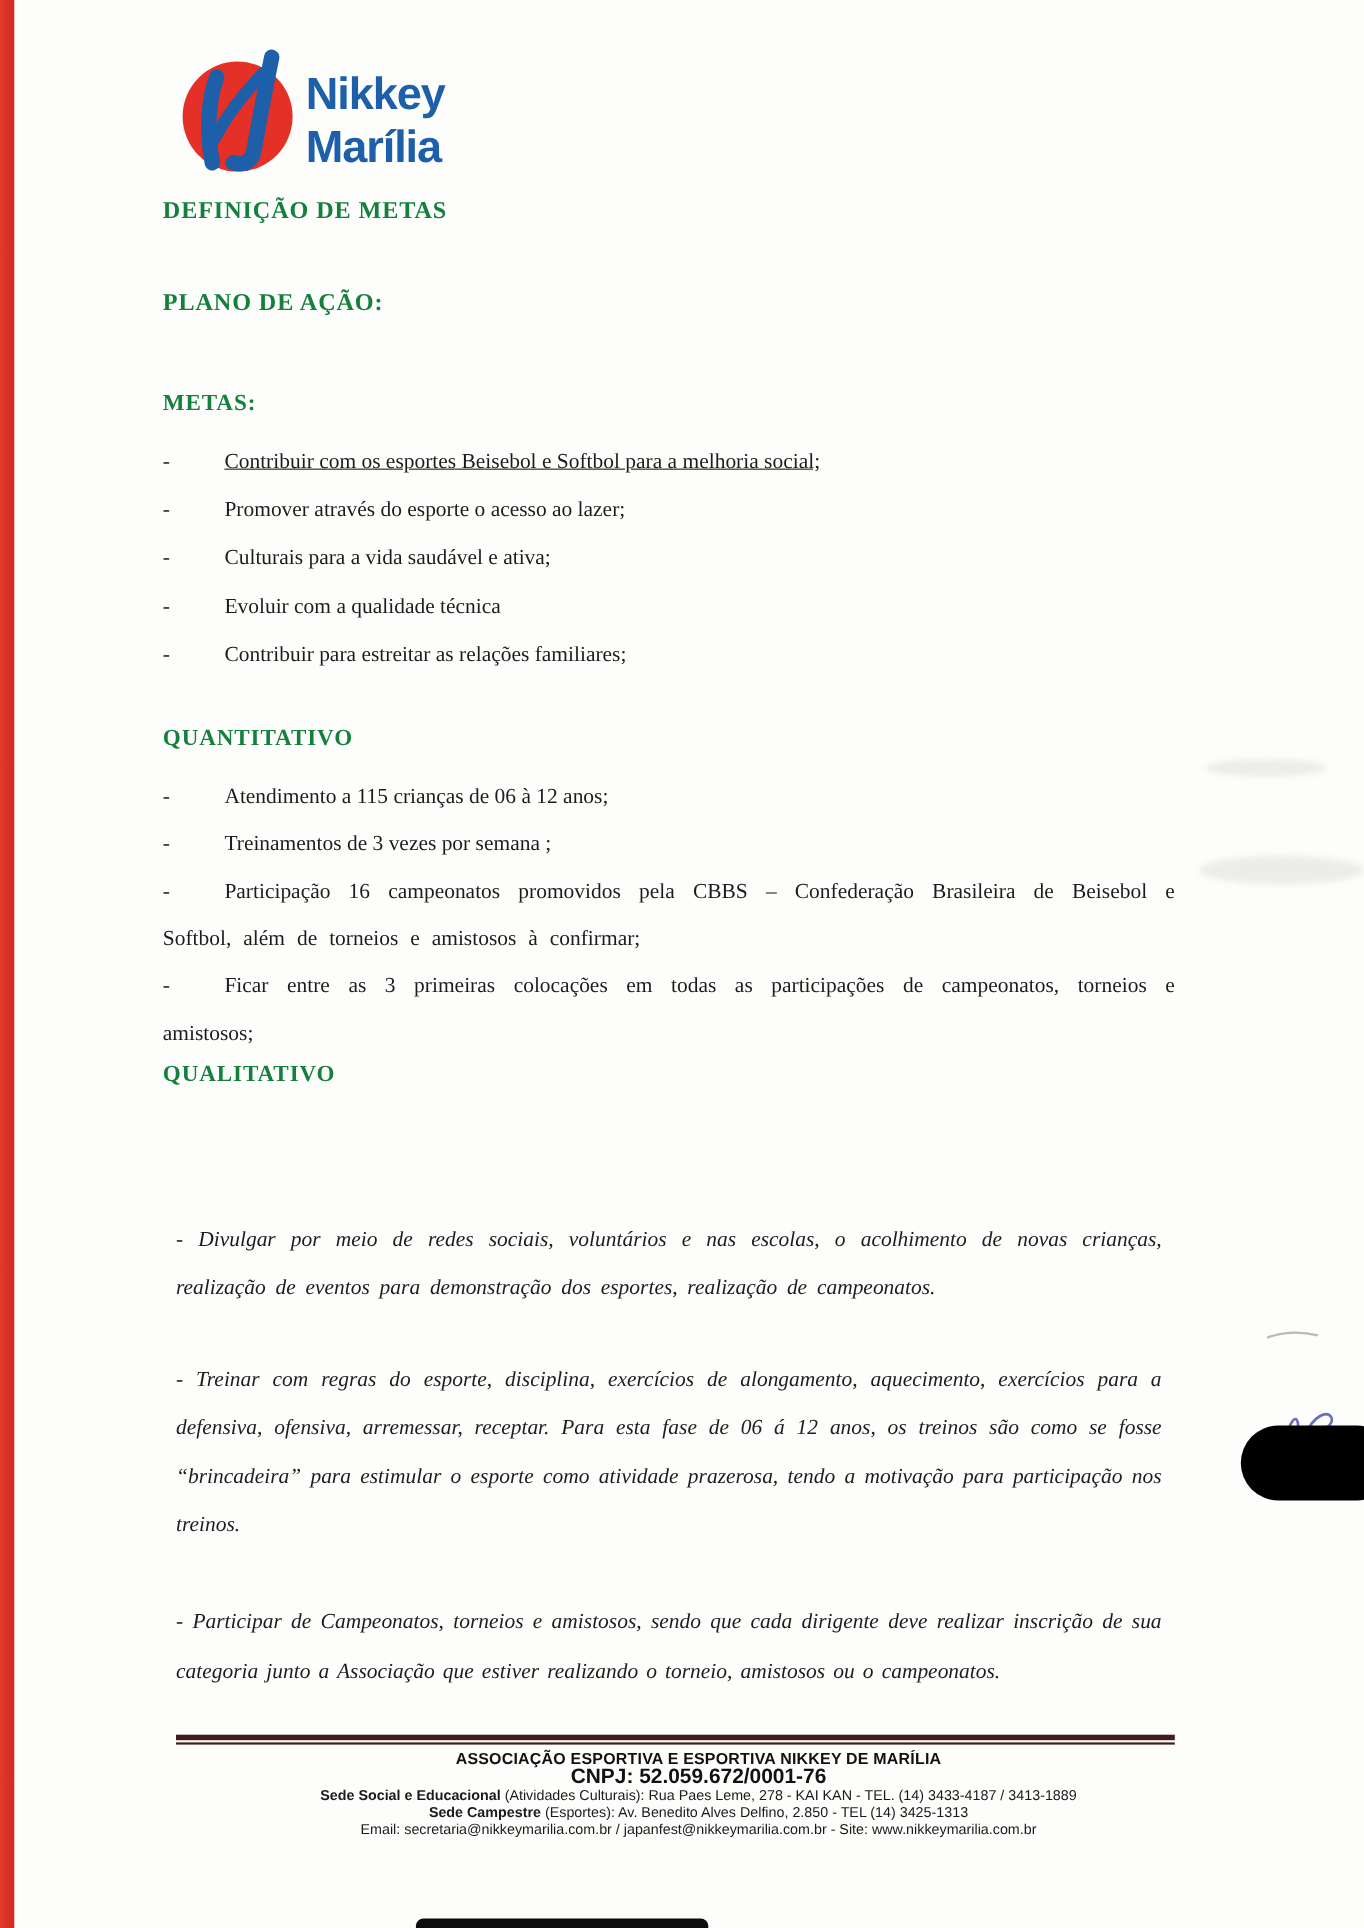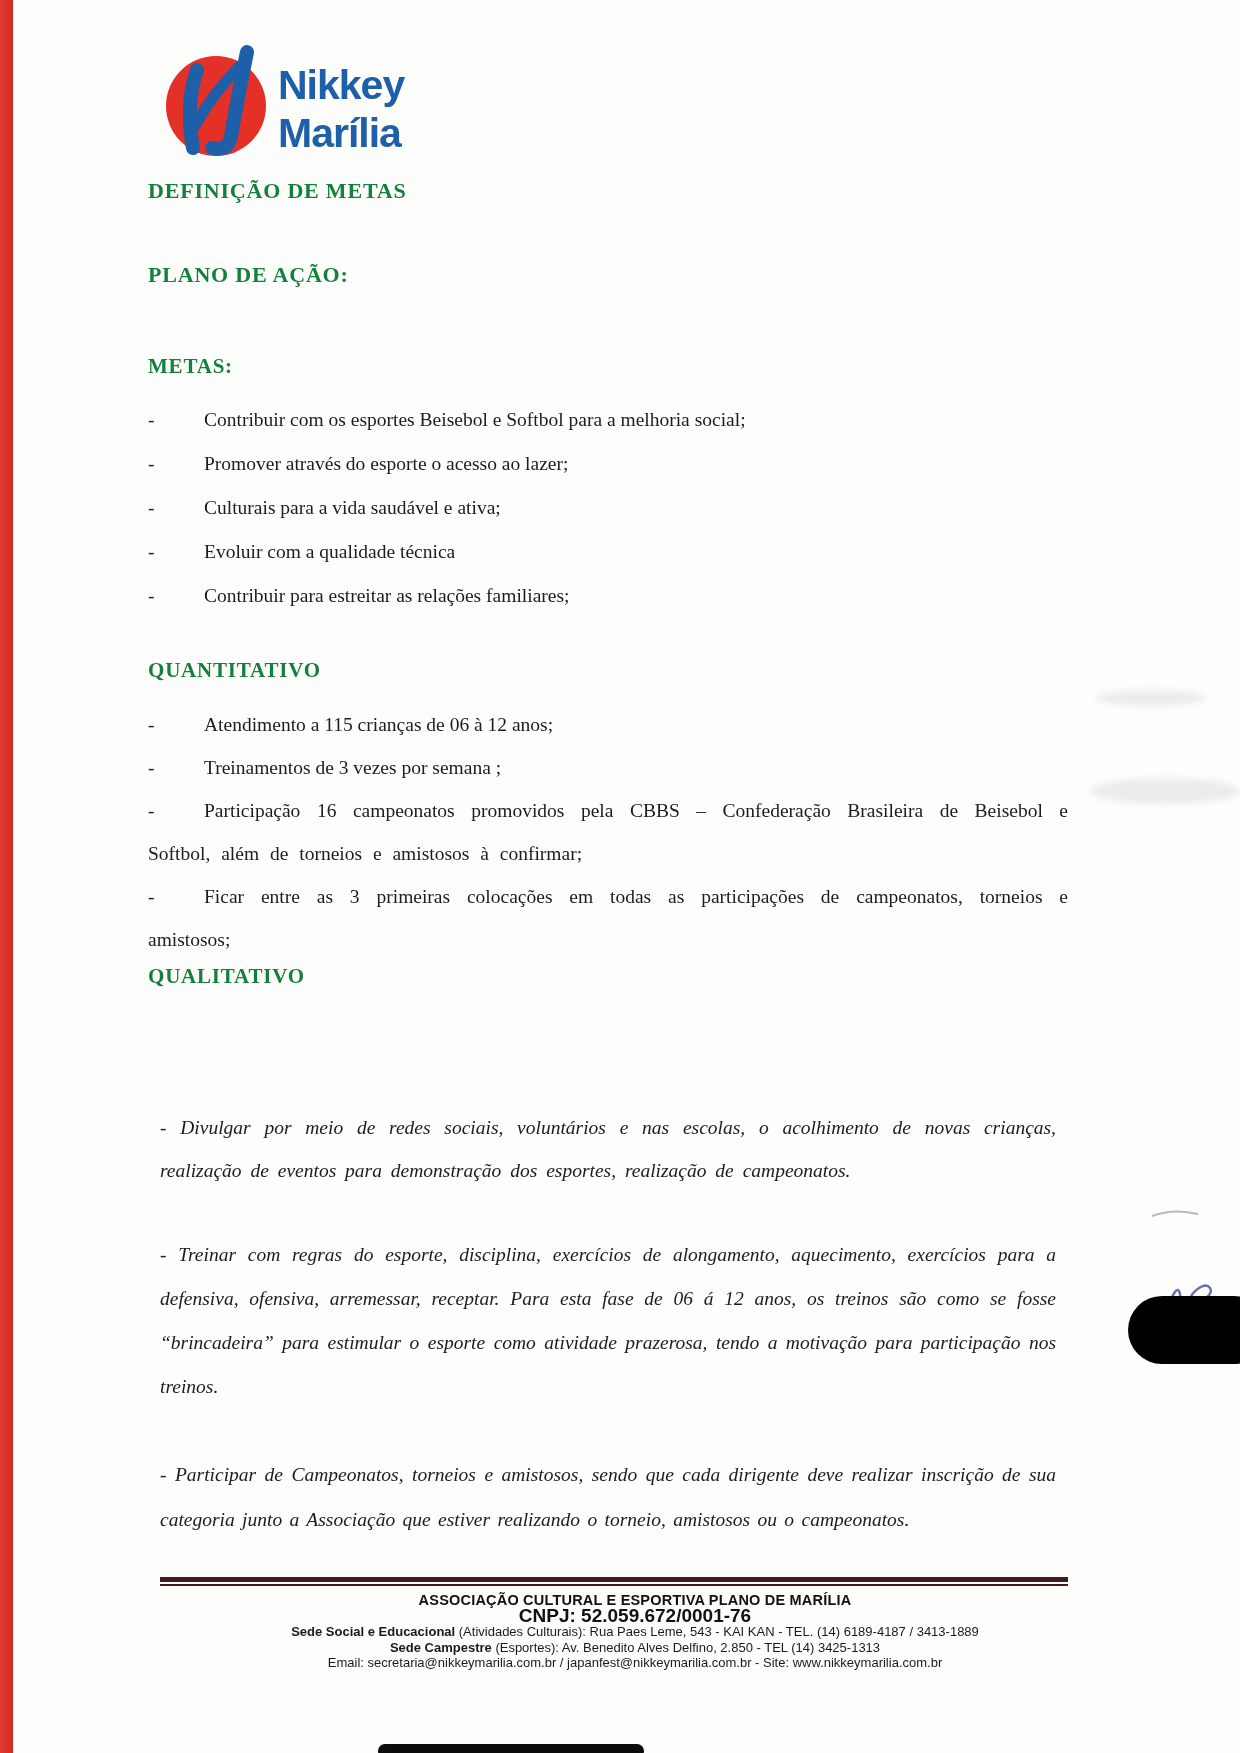--- a/index.html
+++ b/index.html
@@ -61,21 +61,21 @@
       <text x="128" y="55" font-family="Liberation Sans, sans-serif" font-size="41" font-weight="bold" fill="#1d5fa8" letter-spacing="-1">Nikkey</text>
       <text x="128" y="103" font-family="Liberation Sans, sans-serif" font-size="41" font-weight="bold" fill="#1d5fa8" letter-spacing="-1">Marília</text>
     </svg>
   </div>
 
   <div class="h-bold" style="top:178px;">DEFINIÇÃO DE METAS</div>
   <div class="h-bold" style="top:262px;">PLANO DE AÇÃO:</div>
   <div class="h-bold" style="top:354px;font-size:21px;">METAS:</div>
 
   <div class="block" style="top:398px;">
-    <p class="item" style="line-height:44px;"><span class="dash">-</span><span class="gap"></span><span>Contribuir com os esportes Beisebol e Softbol para a melhoria social;</span></p>
+    <p class="item" style="line-height:44px;text-decoration:underline;"><span class="dash">-</span><span class="gap"></span><span>Contribuir com os esportes Beisebol e Softbol para a melhoria social;</span></p>
     <p class="item" style="line-height:44px;"><span class="dash">-</span><span class="gap"></span><span>Promover através do esporte o acesso ao lazer;</span></p>
     <p class="item" style="line-height:44px;"><span class="dash">-</span><span class="gap"></span><span>Culturais para a vida saudável e ativa;</span></p>
     <p class="item" style="line-height:44px;"><span class="dash">-</span><span class="gap"></span><span>Evoluir com a qualidade técnica</span></p>
     <p class="item" style="line-height:44px;"><span class="dash">-</span><span class="gap"></span><span>Contribuir para estreitar as relações familiares;</span></p>
   </div>
 
   <div class="h-bold" style="top:658px;font-size:21px;">QUANTITATIVO</div>
 
   <div class="block" style="top:703px;">
     <p class="item"><span class="dash">-</span><span class="gap"></span><span>Atendimento a 115 crianças de 06 à 12 anos;</span></p>
@@ -99,22 +99,22 @@
   <svg class="pencil-mark" width="60" height="20" viewBox="0 0 60 20">
     <path d="M6,12 Q28,4 52,10" fill="none" stroke="rgba(60,60,60,0.35)" stroke-width="2"></path>
   </svg>
   <svg class="pen-mark" width="70" height="46" viewBox="0 0 70 46">
     <path d="M10,38 C14,22 20,12 22,22 C23,30 20,38 18,42 M30,30 C36,16 48,10 52,16 C55,21 48,28 44,26 M54,30 l1,6" fill="none" stroke="#676fb6" stroke-width="2.4" stroke-linecap="round"></path>
   </svg>
   <div class="redaction"></div>
 
   <div class="foot-rule"></div>
   <div class="footer">
-    <div class="f-org">ASSOCIAÇÃO CULTURAL E ESPORTIVA PLANO DE MARÍLIA</div>
+    <div class="f-org">ASSOCIAÇÃO ESPORTIVA E ESPORTIVA NIKKEY DE MARÍLIA</div>
     <div class="f-cnpj">CNPJ: 52.059.672/0001-76</div>
-    <div class="f-line"><b>Sede Social e Educacional</b><span> (Atividades Culturais): Rua Paes Leme, 543 - KAI KAN - TEL. (14) 6189-4187 / 3413-1889</span></div>
+    <div class="f-line"><b>Sede Social e Educacional</b><span> (Atividades Culturais): Rua Paes Leme, 278 - KAI KAN - TEL. (14) 3433-4187 / 3413-1889</span></div>
     <div class="f-line"><b>Sede Campestre</b><span> (Esportes): Av. Benedito Alves Delfino, 2.850 - TEL (14) 3425-1313</span></div>
     <div class="f-line">Email: secretaria@nikkeymarilia.com.br / japanfest@nikkeymarilia.com.br - Site: www.nikkeymarilia.com.br</div>
   </div>
 
   <div class="bottom-bar"></div>
 
 </div>
 
 </body></html>

